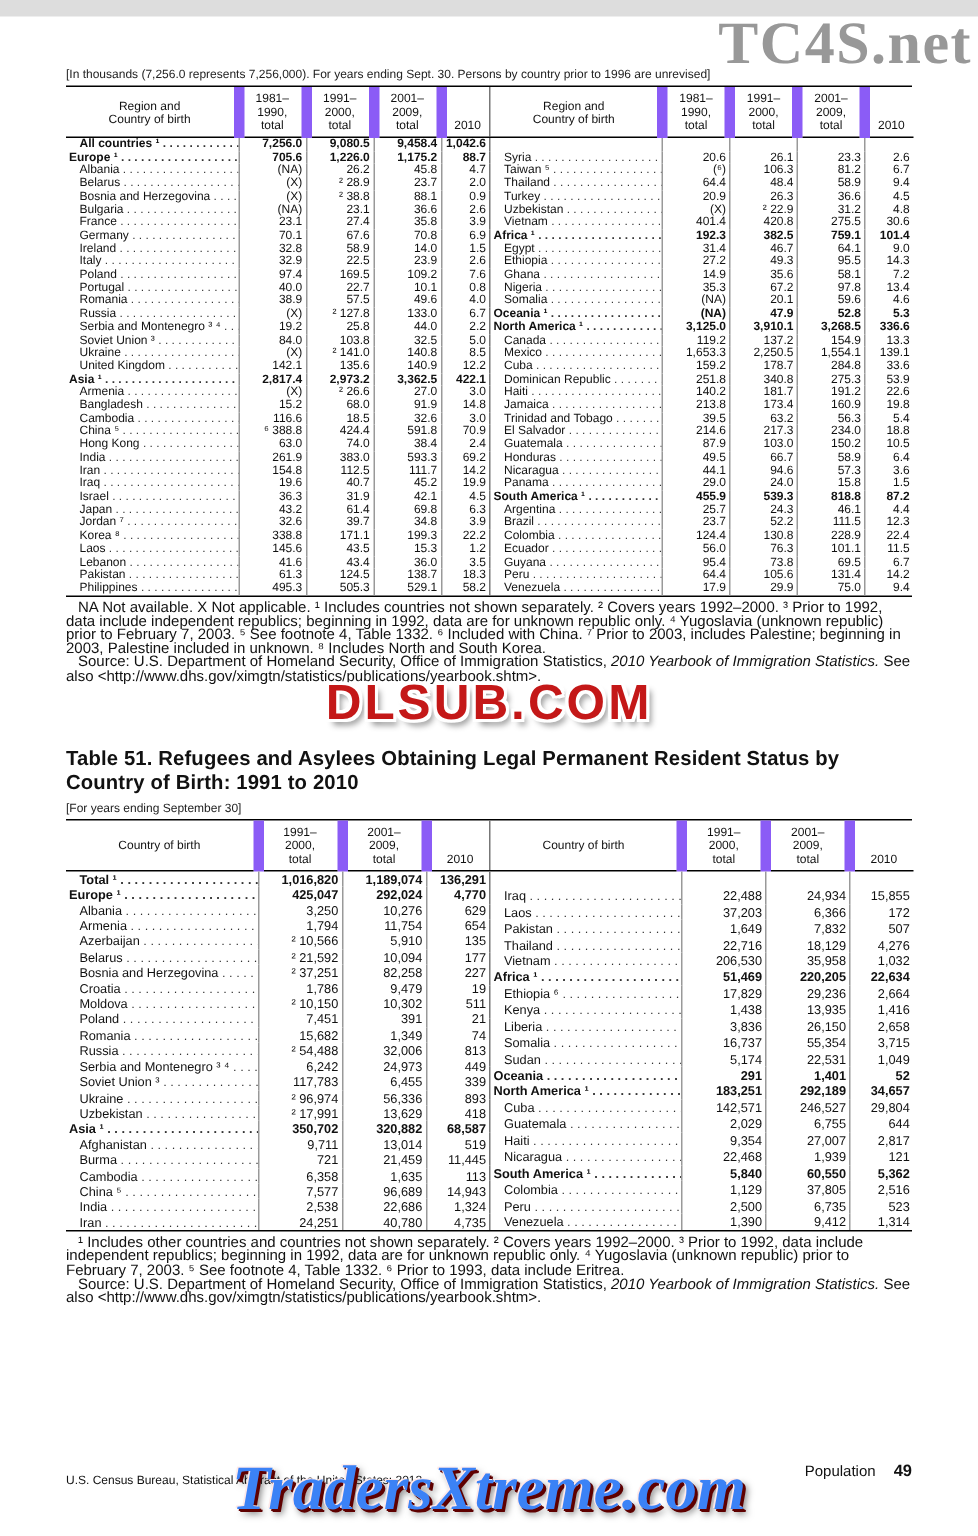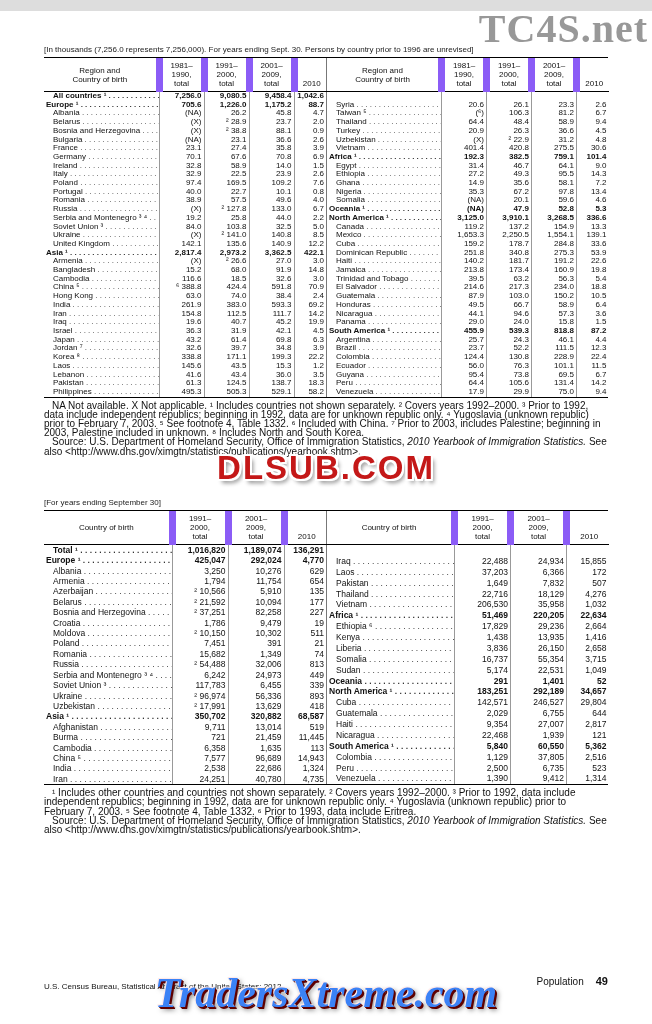--- a/index.html
+++ b/index.html
@@ -622,20 +622,21 @@
         </table>
       </div>
 
       <div class="footnotes">
         <p>NA Not available. X Not applicable. ¹ Includes countries not shown separately. ² Covers years 1992–2000. ³ Prior to 1992, data include independent republics; beginning in 1992, data are for unknown republic only. ⁴ Yugoslavia (unknown republic) prior to February 7, 2003. ⁵ See footnote 4, Table 1332. ⁶ Included with China. ⁷ Prior to 2003, includes Palestine; beginning in 2003, Palestine included in unknown. ⁸ Includes North and South Korea.</p>
         <p><span>Source: U.S. Department of Homeland Security, Office of Immigration Statistics, </span><i>2010 Yearbook of Immigration Statistics.</i><span> See also &lt;http://www.dhs.gov/ximgtn/statistics/publications/yearbook.shtm&gt;.</span></p>
       </div>
     </section>
 
     <section class="sec2">
+      <h2 class="tbl-title">Table 51. Refugees and Asylees Obtaining Legal Permanent Resident Status by Country of Birth: 1991 to 2010</h2>
       <div class="bracket-note">[For years ending September 30]</div>
 
       <div class="twocol t51">
         <table class="half">
           <colgroup>
               <col style="width:128px">
               <col style="width:56px">
               <col style="width:56px">
               <col style="width:42px">
             </colgroup>

